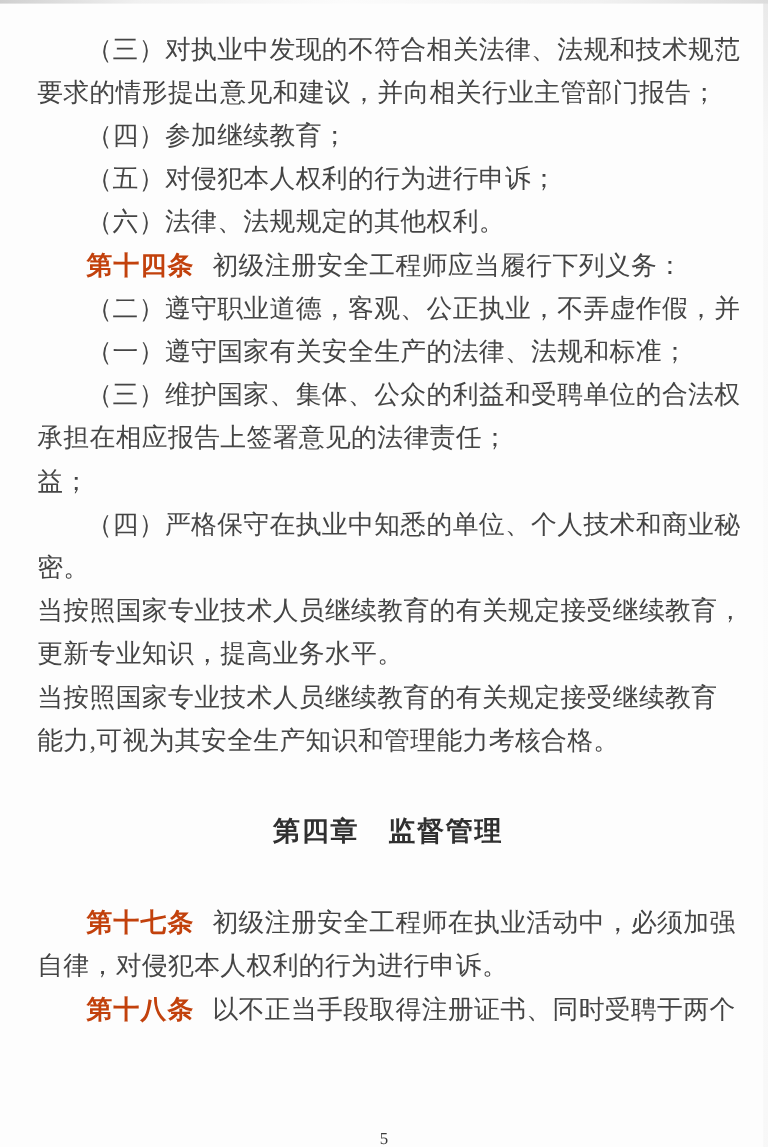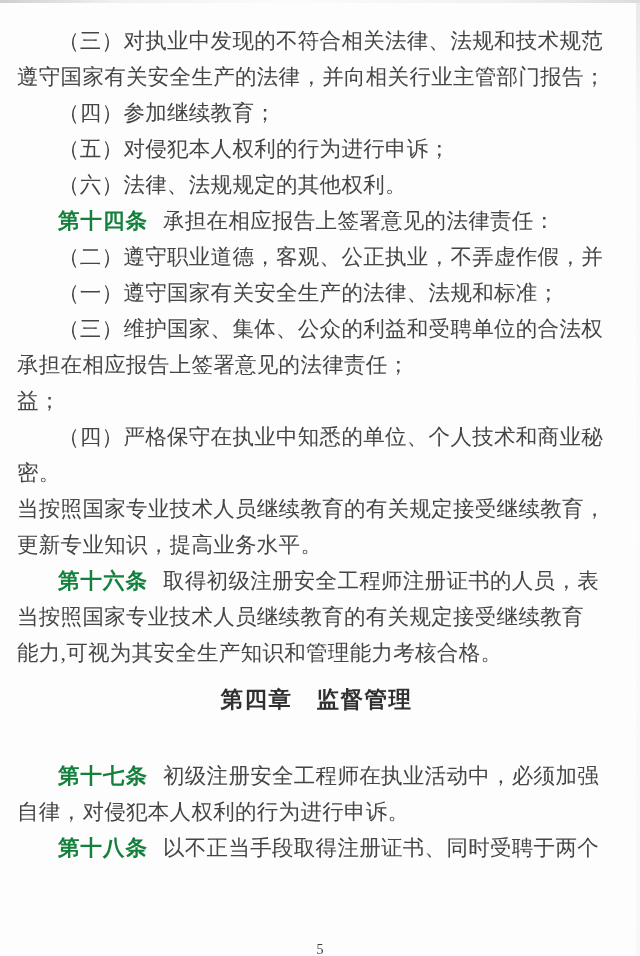--- a/index.html
+++ b/index.html
@@ -27,40 +27,40 @@
   .edge-right {
     position: absolute;
     top: 0; right: 0; bottom: 0;
     width: 4px;
     background: linear-gradient(to bottom, #dcdcdc, #f4f4f4 12%, #fbfbfb 55%, #f4f4f4);
     opacity: .6;
   }
   .content {
     position: absolute;
     top: 23px;
-    left: 17px;
+    left: 31px;
     right: 24px;
   }
   .line {
     font-size: 21.5px;
     line-height: 36px;
     letter-spacing: 0.3px;
     white-space: nowrap;
     color: #454545;
   }
   .line.indent { padding-left: 41px; }
   .article-no {
     font-family: Liberation Sans, sans-serif;
     font-weight: 700;
-    color: #15803d;
+    color: #c2410c;
     margin-right: 15px;
     letter-spacing: 1px;
   }
   .chapter-heading {
-    margin-top: 11px;
+    margin-top: 40px;
     margin-bottom: 40px;
     text-align: center;
     font-family: "Liberation Sans", sans-serif;
     font-weight: 700;
     font-size: 22.5px;
     line-height: 36px;
     letter-spacing: 1.5px;
     color: #303030;
     white-space: nowrap;
   }
@@ -75,35 +75,34 @@
   }
 </style>
 </head>
 <body>
 
 <div class="page">
   <div class="edge-top"></div>
   <div class="edge-right"></div>
   <div class="content" id="doc-content">
       <div class="line indent"><span>（三）对执业中发现的不符合相关法律、法规和技术规范</span></div>
-      <div class="line"><span>遵守国家有关安全生产的法律，并向相关行业主管部门报告；</span></div>
+      <div class="line"><span>要求的情形提出意见和建议，并向相关行业主管部门报告；</span></div>
       <div class="line indent"><span>（四）参加继续教育；</span></div>
       <div class="line indent"><span>（五）对侵犯本人权利的行为进行申诉；</span></div>
       <div class="line indent"><span>（六）法律、法规规定的其他权利。</span></div>
-      <div class="line indent"><span class="article-no">第十四条</span><span>承担在相应报告上签署意见的法律责任：</span></div>
+      <div class="line indent"><span class="article-no">第十四条</span><span>初级注册安全工程师应当履行下列义务：</span></div>
       <div class="line indent"><span>（二）遵守职业道德，客观、公正执业，不弄虚作假，并</span></div>
       <div class="line indent"><span>（一）遵守国家有关安全生产的法律、法规和标准；</span></div>
       <div class="line indent"><span>（三）维护国家、集体、公众的利益和受聘单位的合法权</span></div>
       <div class="line"><span>承担在相应报告上签署意见的法律责任；</span></div>
       <div class="line"><span>益；</span></div>
       <div class="line indent"><span>（四）严格保守在执业中知悉的单位、个人技术和商业秘</span></div>
       <div class="line"><span>密。</span></div>
       <div class="line"><span>当按照国家专业技术人员继续教育的有关规定接受继续教育，</span></div>
       <div class="line"><span>更新专业知识，提高业务水平。</span></div>
-      <div class="line indent"><span class="article-no">第十六条</span><span>取得初级注册安全工程师注册证书的人员，表</span></div>
       <div class="line"><span>当按照国家专业技术人员继续教育的有关规定接受继续教育</span></div>
       <div class="line"><span>能力,可视为其安全生产知识和管理能力考核合格。</span></div>
       <div class="chapter-heading">第四章　监督管理</div>
       <div class="line indent"><span class="article-no">第十七条</span><span>初级注册安全工程师在执业活动中，必须加强</span></div>
       <div class="line"><span>自律，对侵犯本人权利的行为进行申诉。</span></div>
       <div class="line indent"><span class="article-no">第十八条</span><span>以不正当手段取得注册证书、同时受聘于两个</span></div>
     </div>
   <div class="page-number">5</div>
 </div>
 

